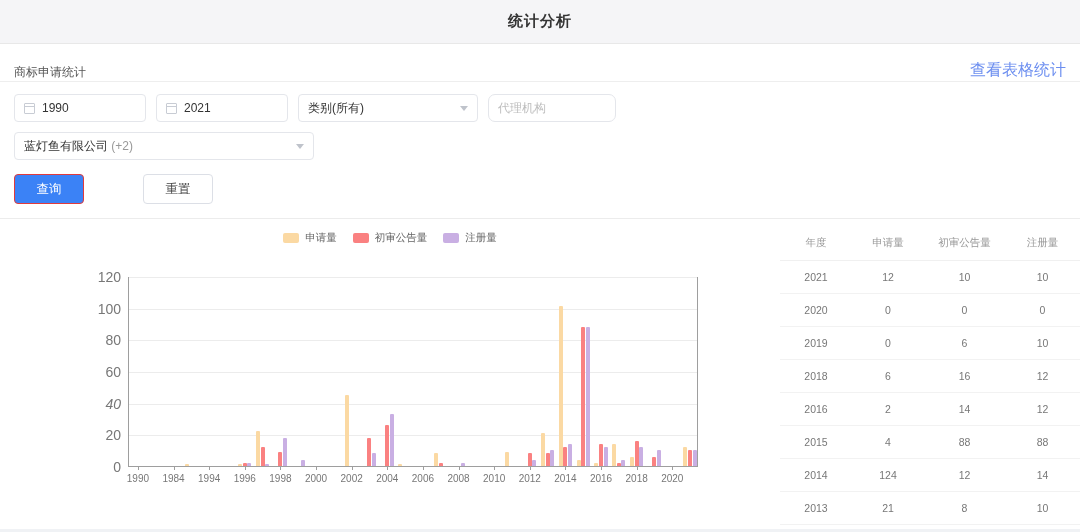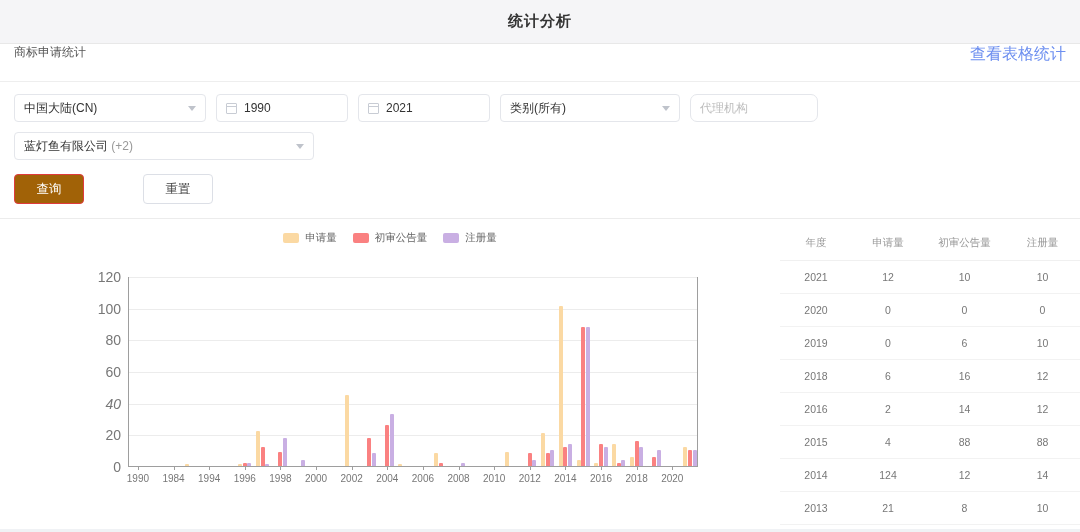--- a/index.html
+++ b/index.html
@@ -16,21 +16,21 @@
   .app-header {
     height: 44px; background: #f5f5f7;
     display: flex; align-items: center; justify-content: center;
     border-bottom: 1px solid #e8e8e8;
   }
   .app-title { font-size: 15px; font-weight: bold; color: #333; letter-spacing: 1px; }
 
   
   .sub-header {
     height: 38px; background: #ffffff;
-    display: flex; align-items: flex-start; justify-content: space-between;
+    display: flex; align-items: flex-end; justify-content: space-between;
     padding: 0 14px; border-bottom: 1px solid #eeeeee;
   }
   .sub-title { font-size: 12px; color: #555; }
   .view-table-link { font-size: 16px; color: #6d8ff0; cursor: pointer; }
 
   
   .filter-panel { background:#ffffff; padding: 12px 14px 0 14px; }
   .filter-row { display: flex; align-items: center; gap: 10px; margin-bottom: 10px; }
 
   .field {
@@ -57,21 +57,21 @@
     width: 0; height: 0; flex: 0 0 auto; margin-left: 6px;
     border-left: 4px solid transparent; border-right: 4px solid transparent;
     border-top: 5px solid #bfc3cb;
   }
 
   .btn-row { display: flex; align-items: center; gap: 12px; padding: 4px 0 14px 0; }
   .btn {
     height: 30px; min-width: 70px; border-radius: 4px; font-size: 12.5px;
     display: flex; align-items: center; justify-content: center; cursor: pointer;
   }
-  .btn-primary { background: #a16207; color: #fff; border: 1px solid #e03a3c; }
+  .btn-primary { background: #3b82f6; color: #fff; border: 1px solid #e03a3c; }
   .btn-default { background: #fff; color: #444; border: 1px solid #dcdfe6; margin-left: 47px; }
 
   .divider { height: 1px; background: #ececec; }
 
   
   .content { display: flex; background: #ffffff; height: 310px; }
   .chart-area { width: 780px; position: relative; }
   .table-area { flex: 1; position: relative; padding-top: 8px; }
 
   
@@ -127,24 +127,20 @@
   </div>
 
   <div class="sub-header">
     <div class="sub-title">商标申请统计</div>
     <div class="view-table-link">查看表格统计</div>
   </div>
 
   <div class="filter-panel">
     <div class="filter-row">
 
-      <div class="field w-country">
-        <span class="val">中国大陆(CN)</span>
-        <span class="chev"></span>
-      </div>
 
       <div class="field w-date">
         <span class="cal-icon"></span>
         <span class="val">1990</span>
       </div>
 
       <div class="field w-date">
         <span class="cal-icon"></span>
         <span class="val">2021</span>
       </div>

